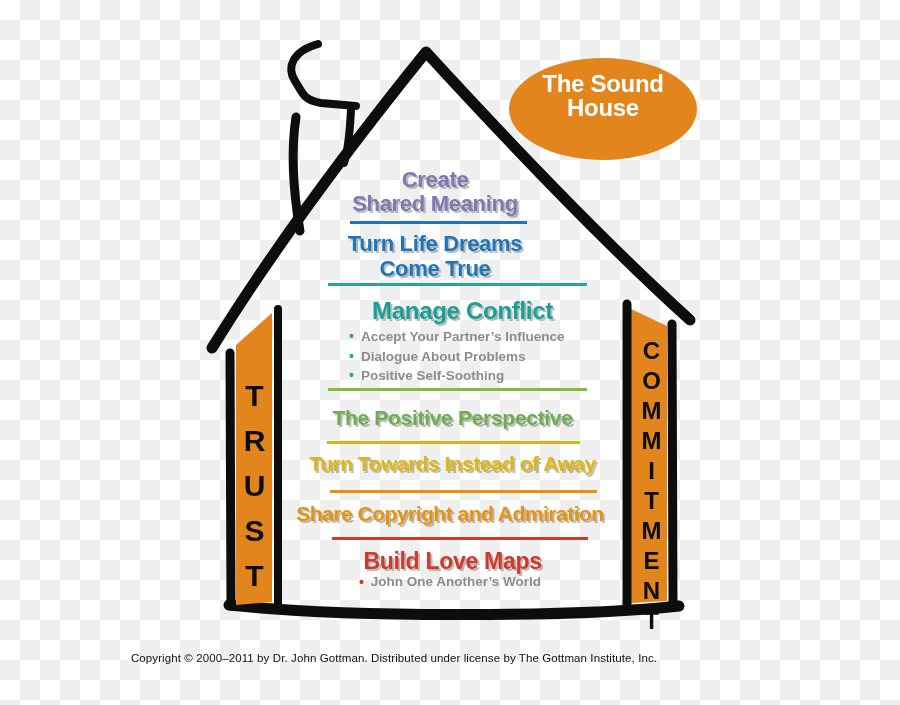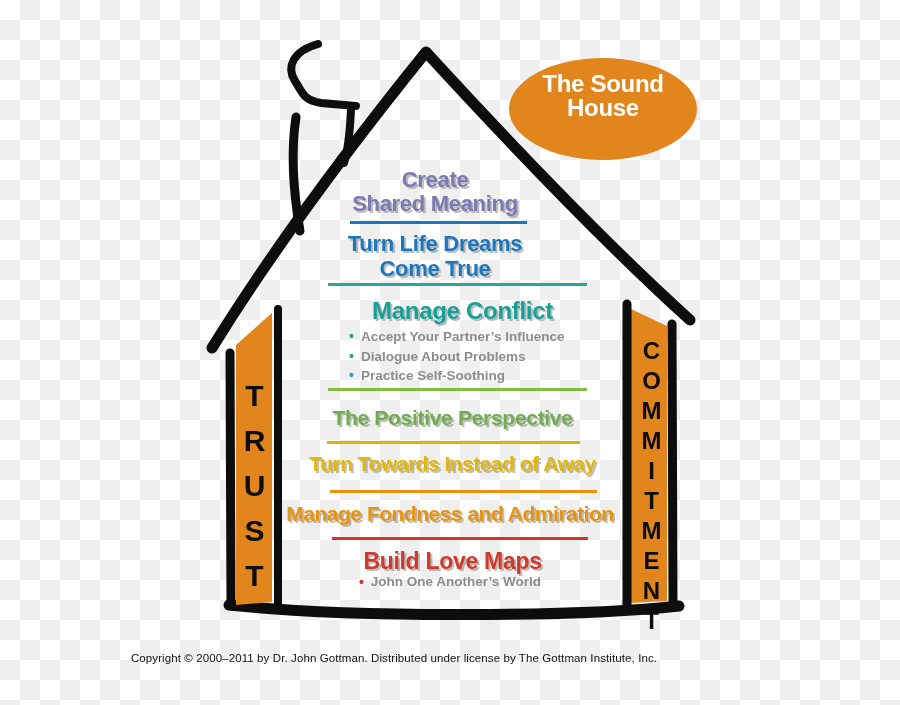--- a/index.html
+++ b/index.html
@@ -101,35 +101,35 @@
     <div class="bullet-row">
       <span class="dot">•</span>
       <span>Accept Your Partner’s Influence</span>
     </div>
     <div class="bullet-row">
       <span class="dot">•</span>
       <span>Dialogue About Problems</span>
     </div>
     <div class="bullet-row">
       <span class="dot">•</span>
-      <span>Practice Self-Soothing</span>
+      <span>Positive Self-Soothing</span>
     </div>
   </div>
 
   <div class="divider d-green"></div>
 
   <div class="txt shadowed lvl-positive">The Positive Perspective</div>
 
   <div class="divider d-gold"></div>
 
   <div class="txt shadowed lvl-turn">Turn Towards Instead of Away</div>
 
   <div class="divider d-orange"></div>
 
-  <div class="txt shadowed lvl-fondness">Manage Fondness and Admiration</div>
+  <div class="txt shadowed lvl-fondness">Share Copyright and Admiration</div>
 
   <div class="divider d-red"></div>
 
   <div class="txt shadowed lvl-lovemaps">Build Love Maps</div>
 
   <div class="lvl-know">
     <span class="dot red">•</span>
     <span>John One Another’s World</span>
   </div>
 

